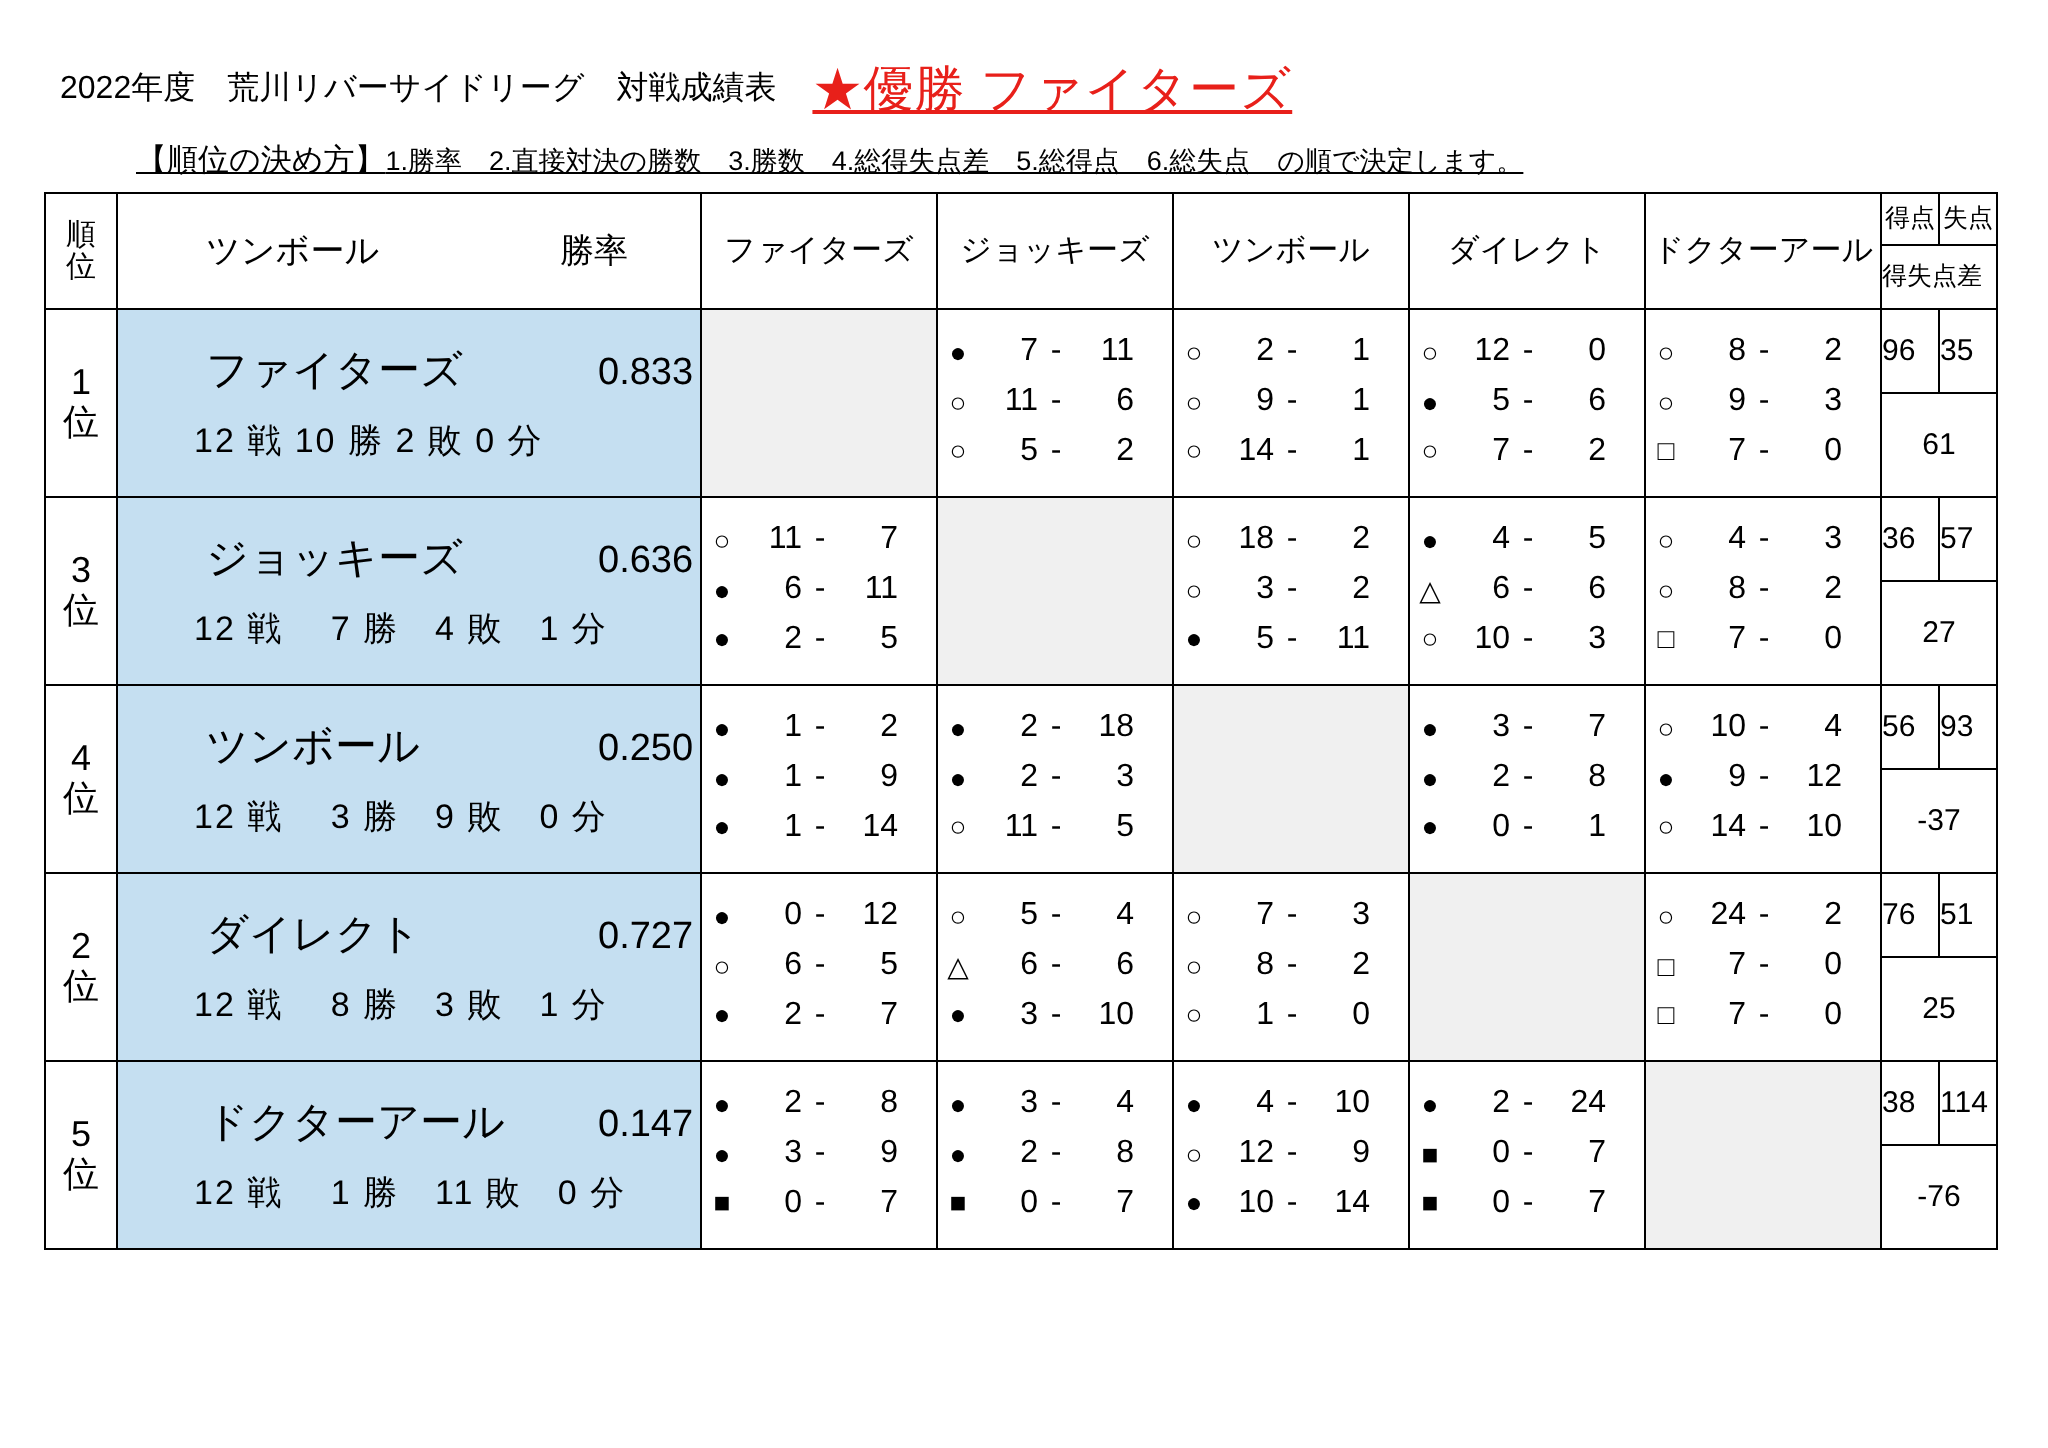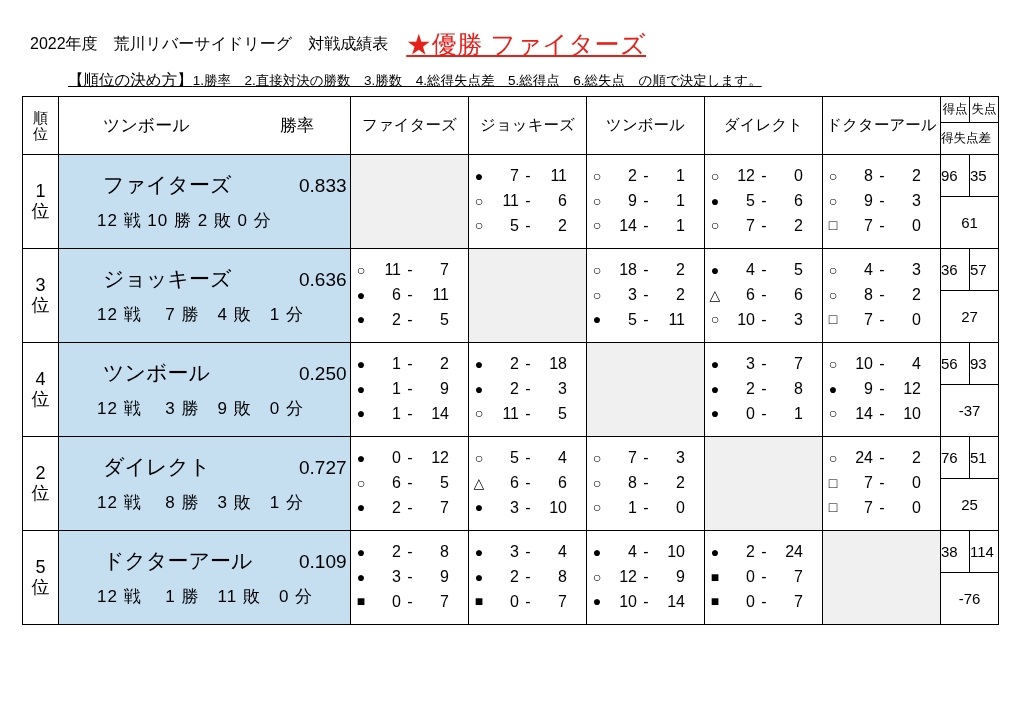--- a/index.html
+++ b/index.html
@@ -536,21 +536,21 @@
           <td class="ptcell-diff" colspan="2" style="height: 52px;">25</td>
         </tr>
         <tr>
           <td class="rankcell" rowspan="2">
             <div>5</div>
             <div>位</div>
           </td>
           <td class="teamcell tint" rowspan="2">
             <div class="team-line1">
               <span class="team-name">ドクターアール</span>
-              <span class="team-pct">0.109</span>
+              <span class="team-pct">0.147</span>
             </div>
             <div class="team-line2">12 戦　 1 勝　11 敗　0 分</div>
           </td>
           <td class="resultcell" rowspan="2">
             <div class="res-line">
               <span class="res-mark">●</span>
               <span class="res-a">2</span>
               <span class="res-dash">-</span>
               <span class="res-b">8</span>
             </div>

